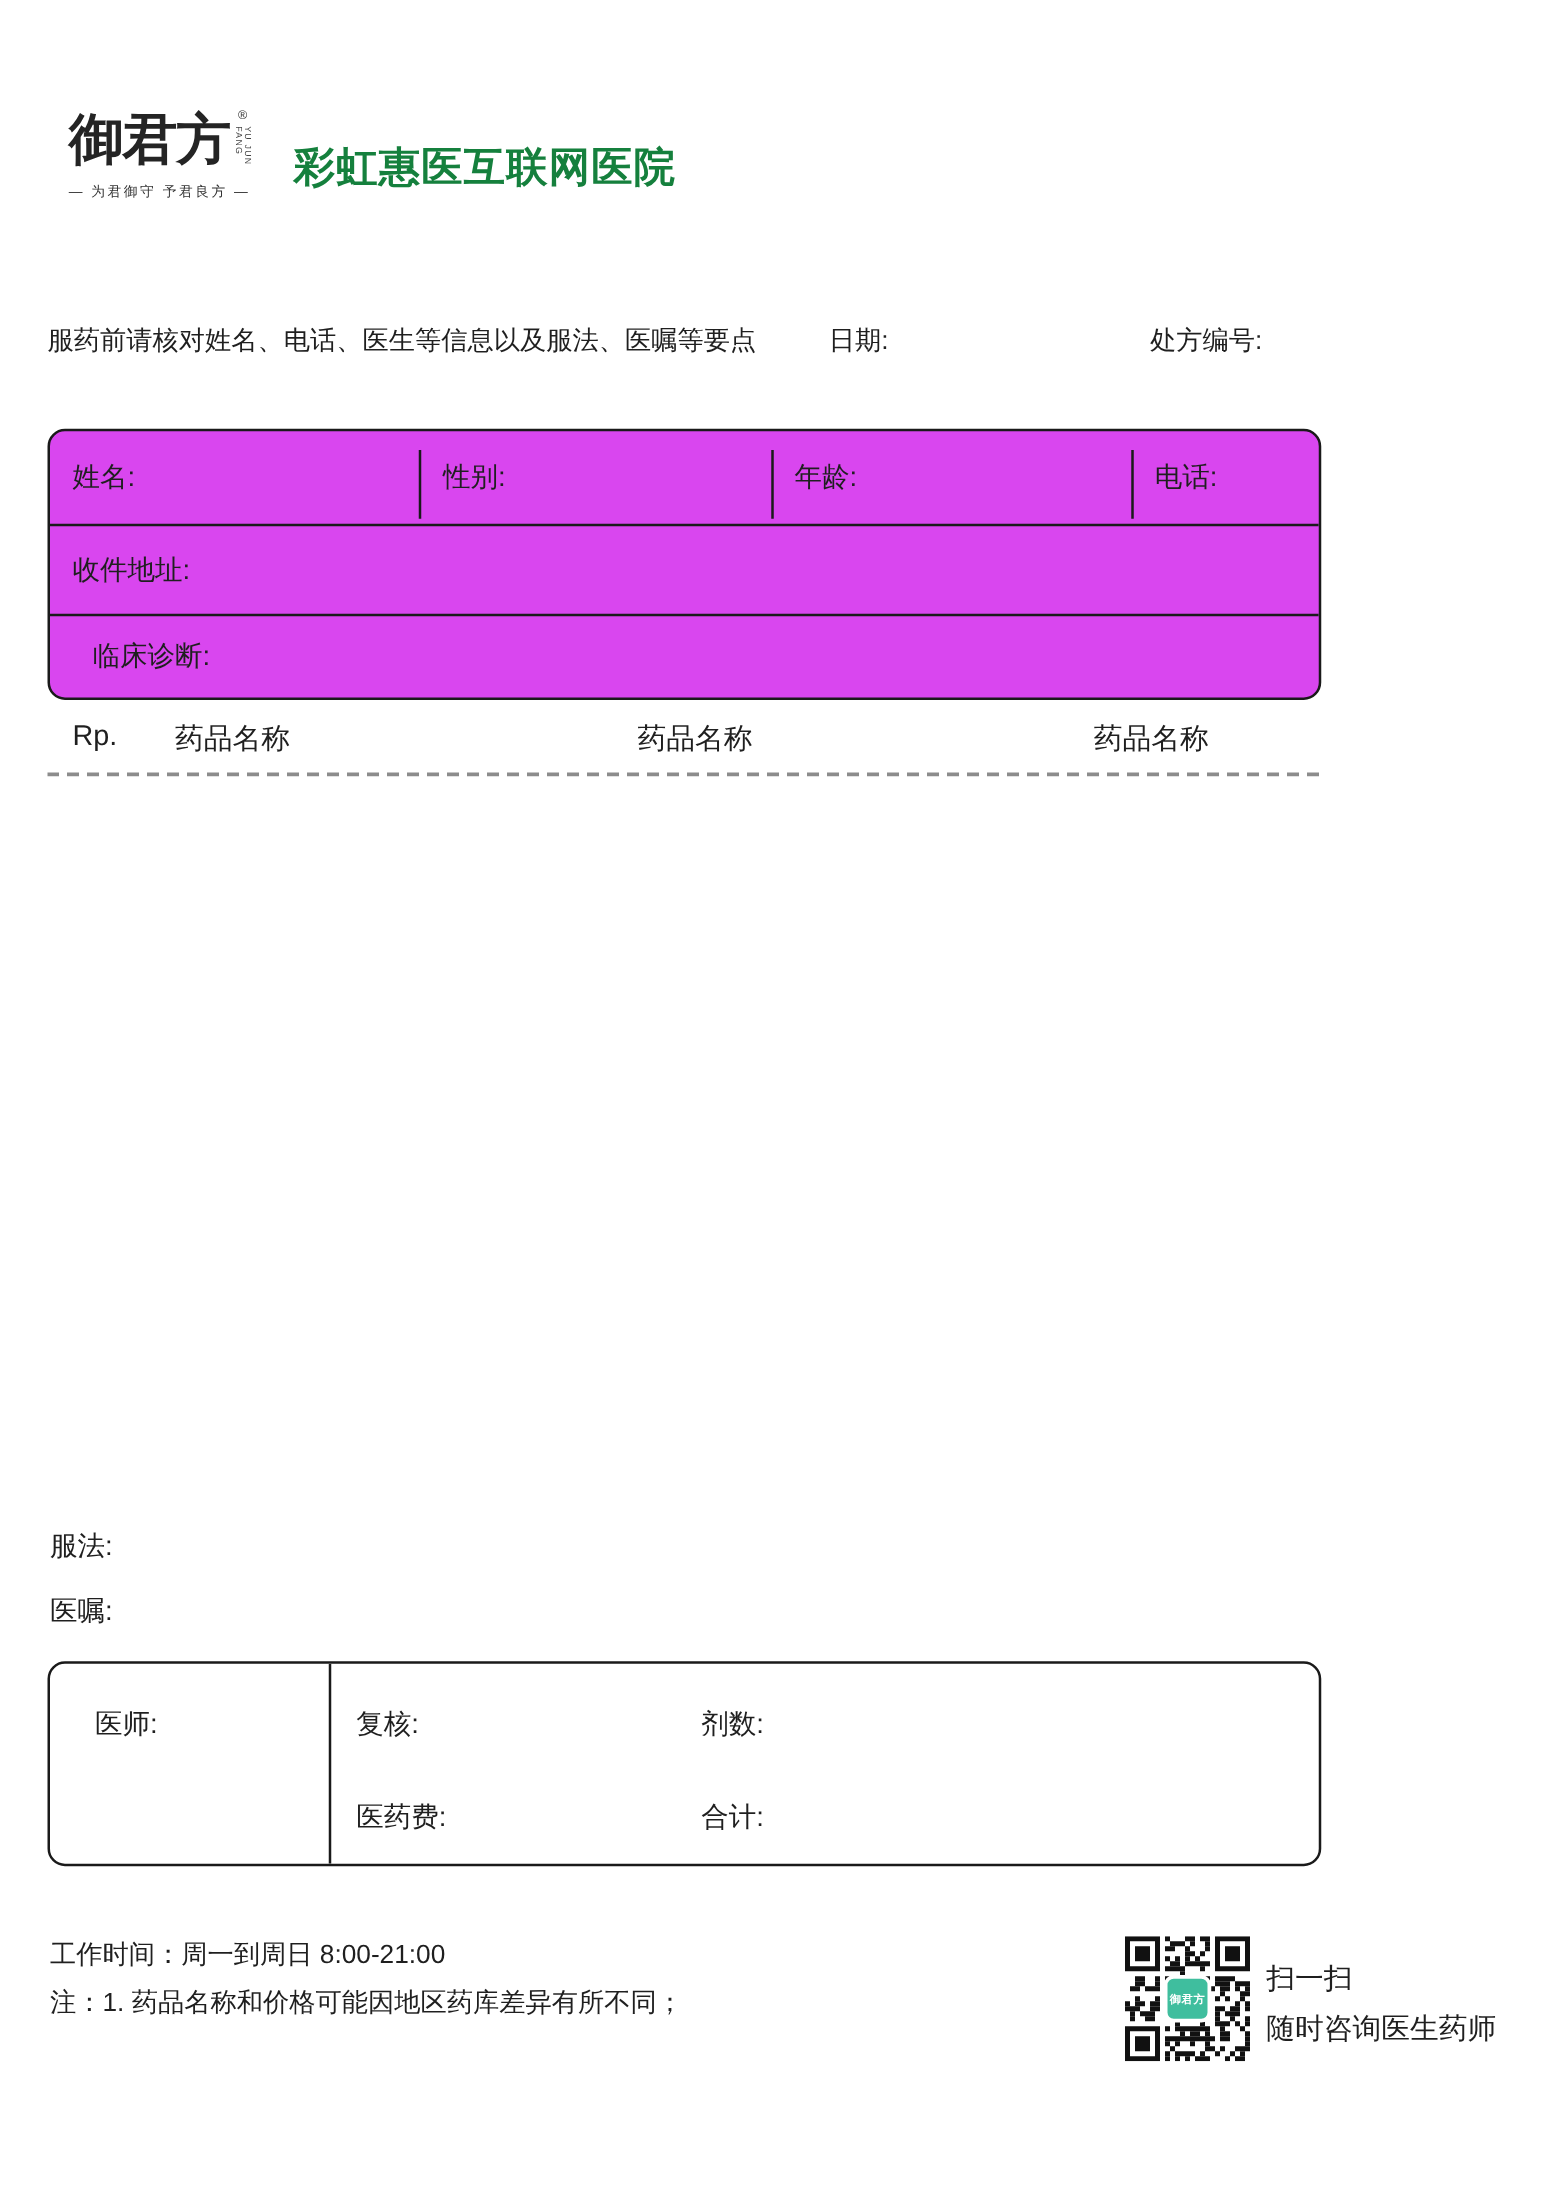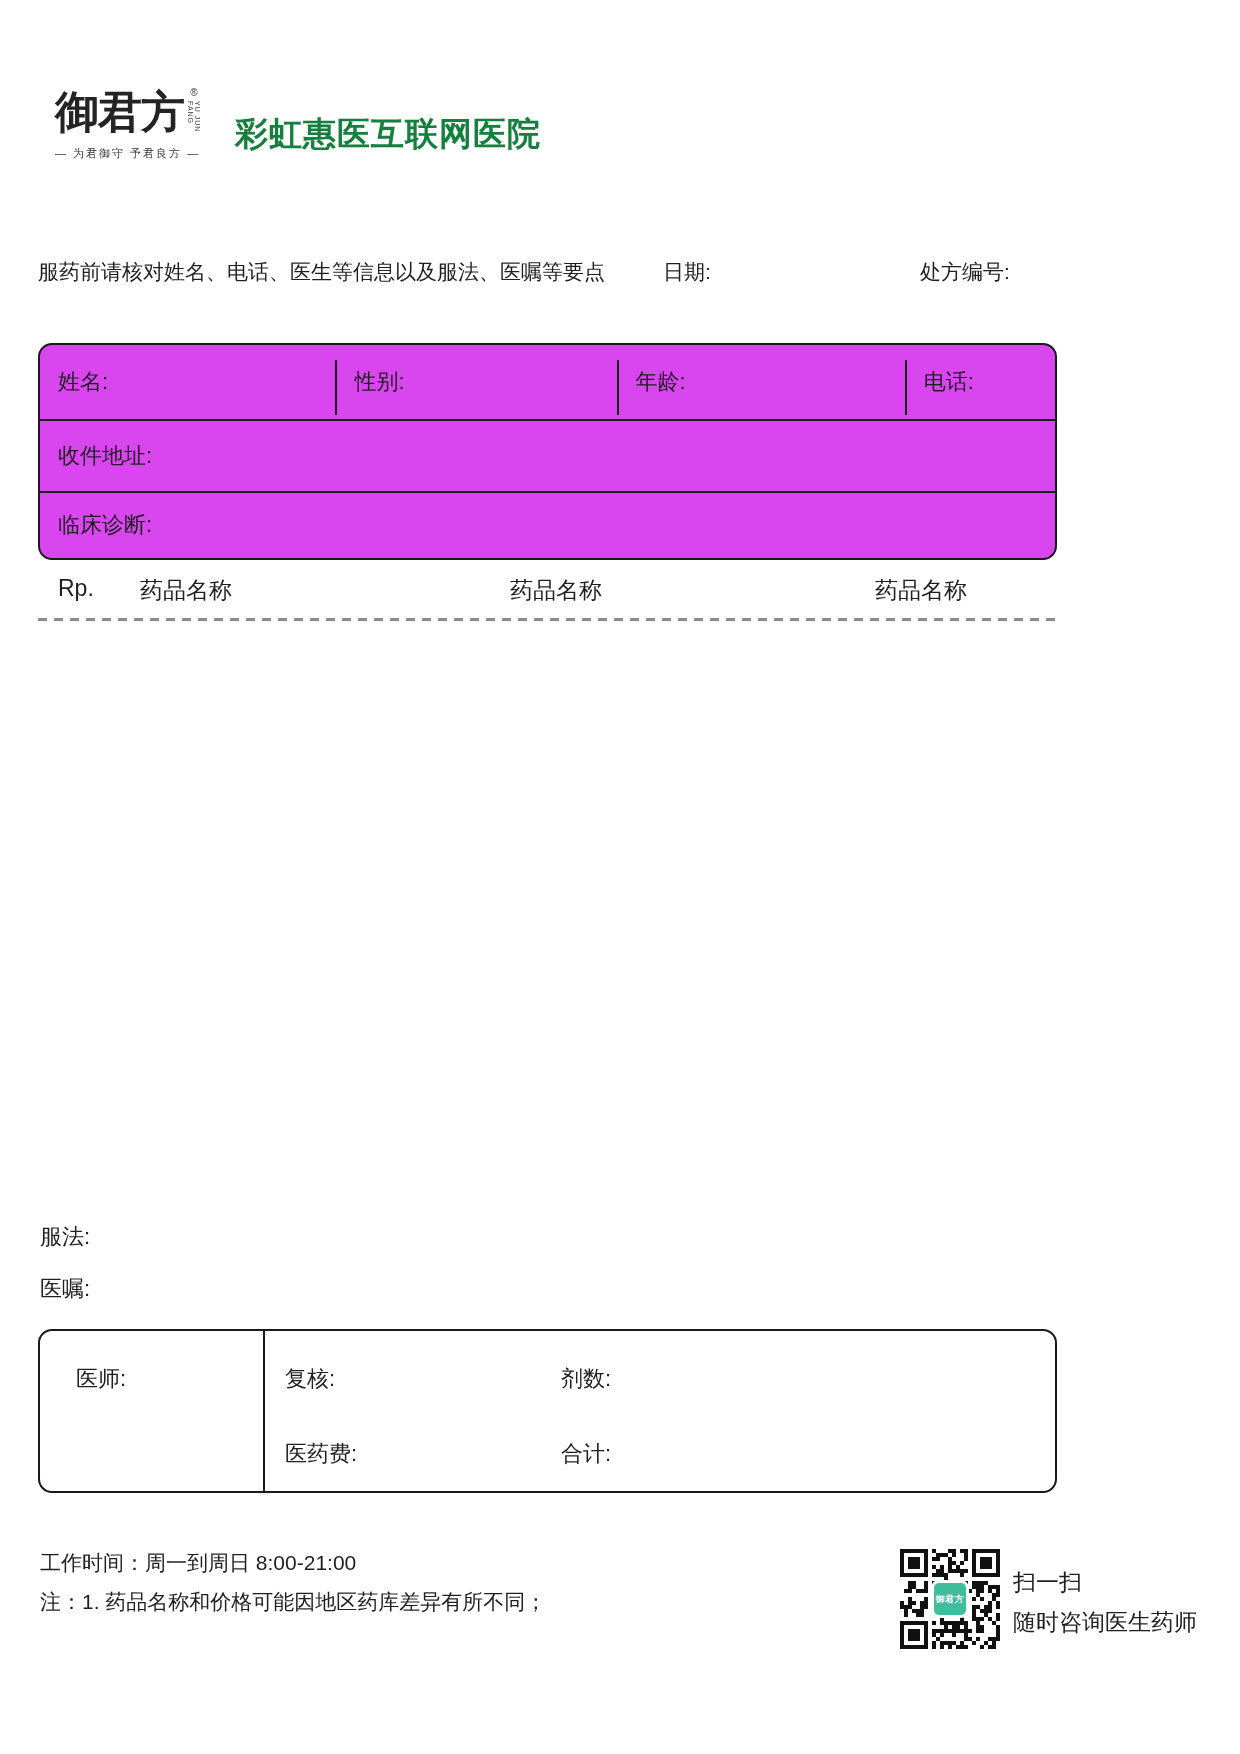--- a/index.html
+++ b/index.html
@@ -76,21 +76,21 @@
   .p-cell.c3 { width: 28.4%; }
   .p-cell.c4 { width: 14.7%; }
   .p-cell + .p-cell::before {
     content: "";
     position: absolute;
     left: -1px; top: 15px; bottom: 4px;
     width: 2px;
     background: #1a1a1a;
   }
   .p-row2 { display: flex; align-items: center; height: 72px; border-bottom: 2px solid #1a1a1a; padding-left: 18px; font-size: 22px; }
-  .p-row3 { display: flex; align-items: center; height: 63px; padding-left: 18px; font-size: 22px; }
+  .p-row3 { display: flex; align-items: center; height: 63px; padding-left: 34px; font-size: 22px; }
 
   
   .rp-row { position: absolute; left: 38px; top: 575px; width: 1019px; height: 30px; font-size: 23px; }
   .rp-label   { position: absolute; left: 20px; }
   .drug-col-1 { position: absolute; left: 102px; }
   .drug-col-2 { position: absolute; left: 472px; }
   .drug-col-3 { position: absolute; left: 837px; }
   .dashed-line {
     position: absolute;
     left: 38px; top: 618px;

